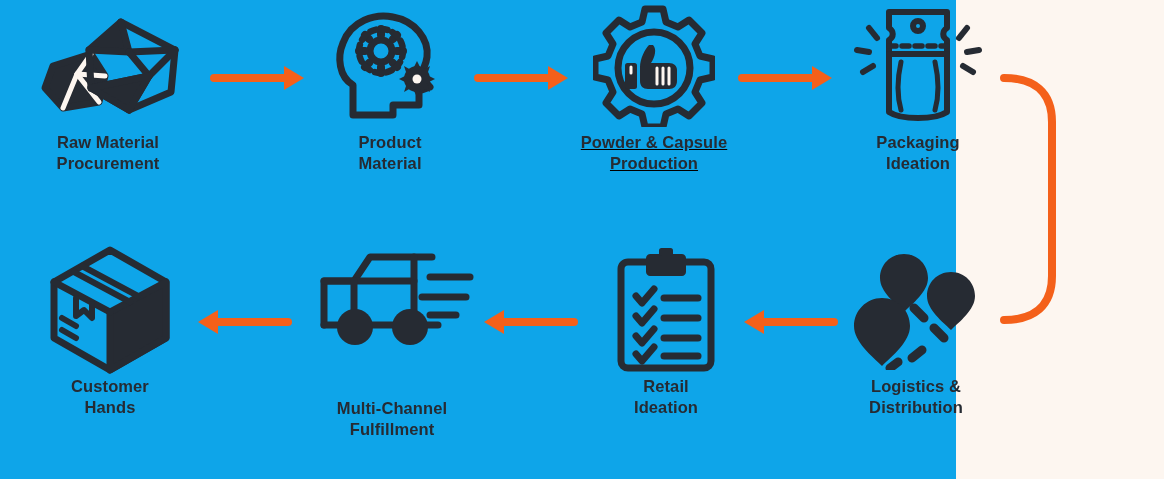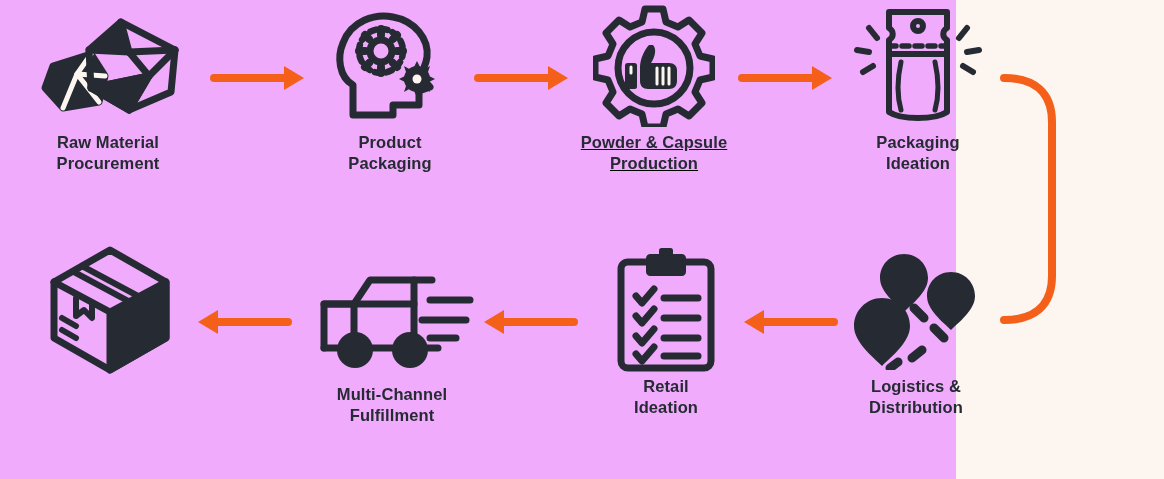--- a/index.html
+++ b/index.html
@@ -10,21 +10,21 @@
     width: 1164px;
     height: 479px;
     background: #fdf6f0;
     font-family: "Liberation Sans", sans-serif;
     overflow: hidden;
   }
   #flow-diagram {
     position: relative;
     width: 956px;
     height: 479px;
-    background: #f0abfc;
+    background: #0ea5e9;
   }
   .step {
     position: absolute;
     display: flex;
     flex-direction: column;
     align-items: center;
     width: 200px;
   }
   .step-icon {
     display: flex;
@@ -97,21 +97,21 @@
           <circle cx="86" cy="72" r="13"></circle>
           <path d="M86 54 L90 62 L82 62 Z M86 90 L90 82 L82 82 Z
                    M68 72 L76 76 L76 68 Z M104 72 L96 76 L96 68 Z
                    M73 59 L80 63 L76 68 Z M99 85 L92 81 L96 76 Z
                    M99 59 L92 63 L96 68 Z M73 85 L80 81 L76 76 Z"></path>
         </g>
         <circle cx="86" cy="72" r="4.5" fill="#fdf6f0"></circle>
       </svg>
     </div>
     <div class="step-label">Product
-Packaging</div>
+Material</div>
   </div>
 
   <div class="step" style="left:554px; top:6px;text-decoration:underline;">
     <div class="step-icon">
       <svg width="122" height="122" viewBox="0 0 122 122">
         <g fill="none" stroke="#262b33" stroke-width="7" stroke-linejoin="round" stroke-linecap="round">
           <path d="M52 4 L70 4 L73 17 L85 22 L96 15 L109 28 L102 39 L107 51 L120 54 L120 72
                    L107 75 L102 87 L109 98 L96 111 L85 104 L73 109 L70 122 L52 122 L49 109
                    L37 104 L26 111 L13 98 L20 87 L15 75 L2 72 L2 54 L15 51 L20 39 L13 28
                    L26 15 L37 22 L49 17 Z"></path>
@@ -198,21 +198,21 @@
           <path d="M50 70 L84 70"></path>
           <path d="M50 90 L84 90"></path>
           <path d="M50 108 L84 108"></path>
         </g>
       </svg>
     </div>
     <div class="step-label">Retail
 Ideation</div>
   </div>
 
-  <div class="step" style="left:292px; top:258px;">
+  <div class="step" style="left:292px; top:235px;gap:37px;">
     <div class="step-icon">
       <svg width="164" height="104" viewBox="0 0 164 104">
         <g fill="none" stroke="#262b33" stroke-width="7" stroke-linejoin="round" stroke-linecap="round">
           <path d="M14 82 L14 38 L44 38 L60 14 L122 14"></path>
           <path d="M14 38 L104 38"></path>
           <path d="M14 82 L104 82"></path>
           <path d="M44 38 L44 82"></path>
           <path d="M104 14 L104 82 L128 82"></path>
         </g>
         <g fill="#262b33">
@@ -238,20 +238,22 @@
           <path d="M64 124 L64 66 L120 36 L120 92 Z" fill="#262b33"></path>
           <path d="M8 36 L64 66" fill="none"></path>
           <path d="M36 20 L92 50" fill="none" stroke-width="6"></path>
           <path d="M28 26 L84 56" fill="none" stroke-width="6"></path>
           <path d="M30 52 L30 70 L38 64 L46 72 L46 58" fill="none" stroke-width="6"></path>
           <path d="M16 72 L30 80" fill="none" stroke-width="6"></path>
           <path d="M16 84 L30 92" fill="none" stroke-width="6"></path>
         </g>
       </svg>
     </div>
+    <div class="step-label">Customer
+Hands</div>
   </div>
 
   <svg class="connector" style="left:210px; top:62px;" width="100" height="32" viewBox="0 0 100 32">
     <path d="M4 16 L78 16" stroke="#f4601a" stroke-width="8" stroke-linecap="round" fill="none"></path>
     <path d="M74 4 L94 16 L74 28 Z" fill="#f4601a"></path>
   </svg>
 
   <svg class="connector" style="left:474px; top:62px;" width="100" height="32" viewBox="0 0 100 32">
     <path d="M4 16 L78 16" stroke="#f4601a" stroke-width="8" stroke-linecap="round" fill="none"></path>
     <path d="M74 4 L94 16 L74 28 Z" fill="#f4601a"></path>

